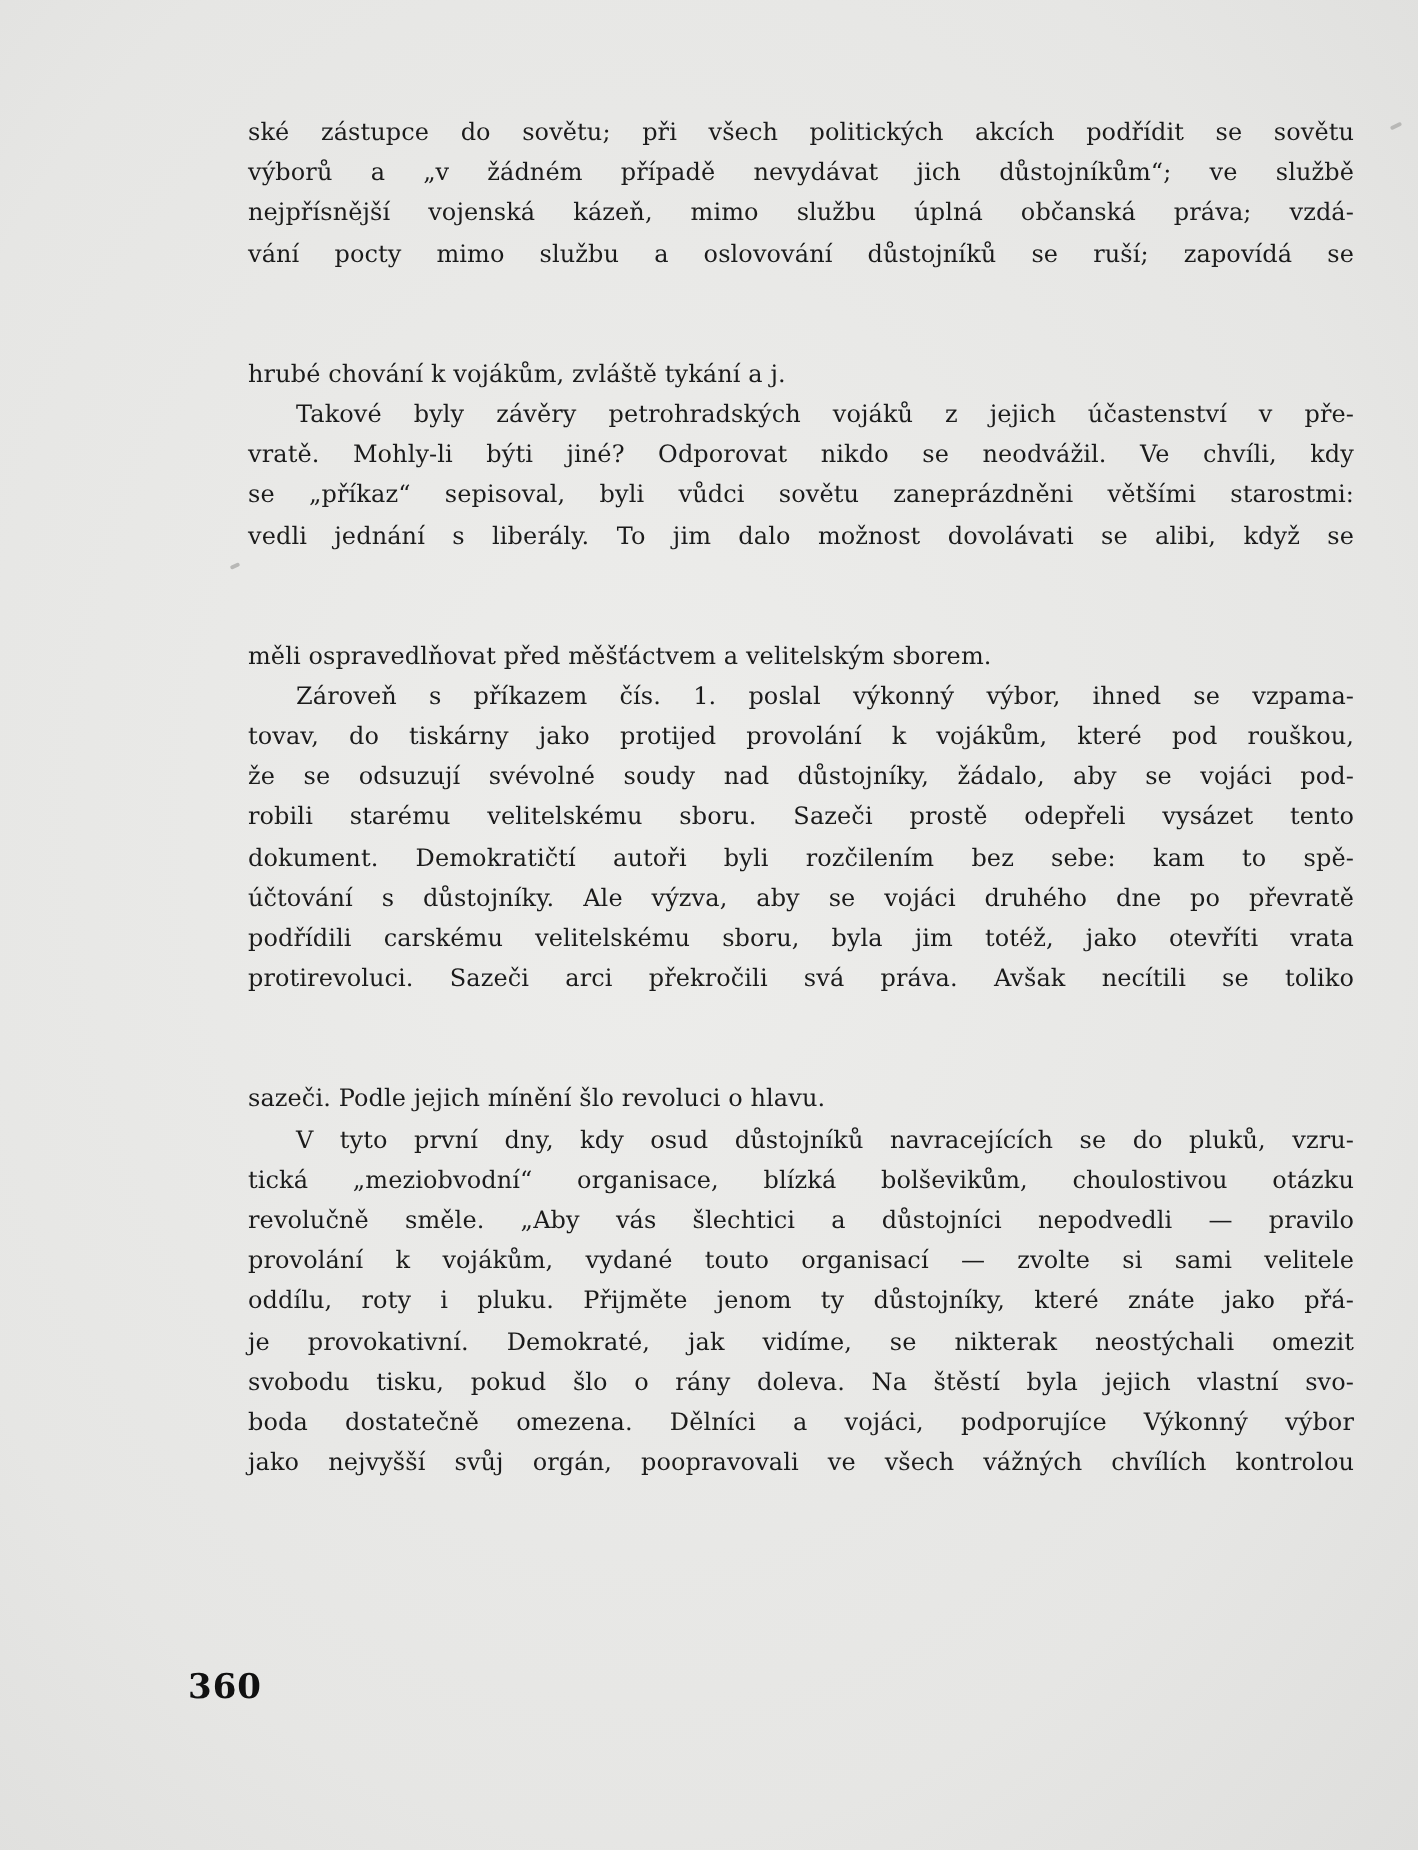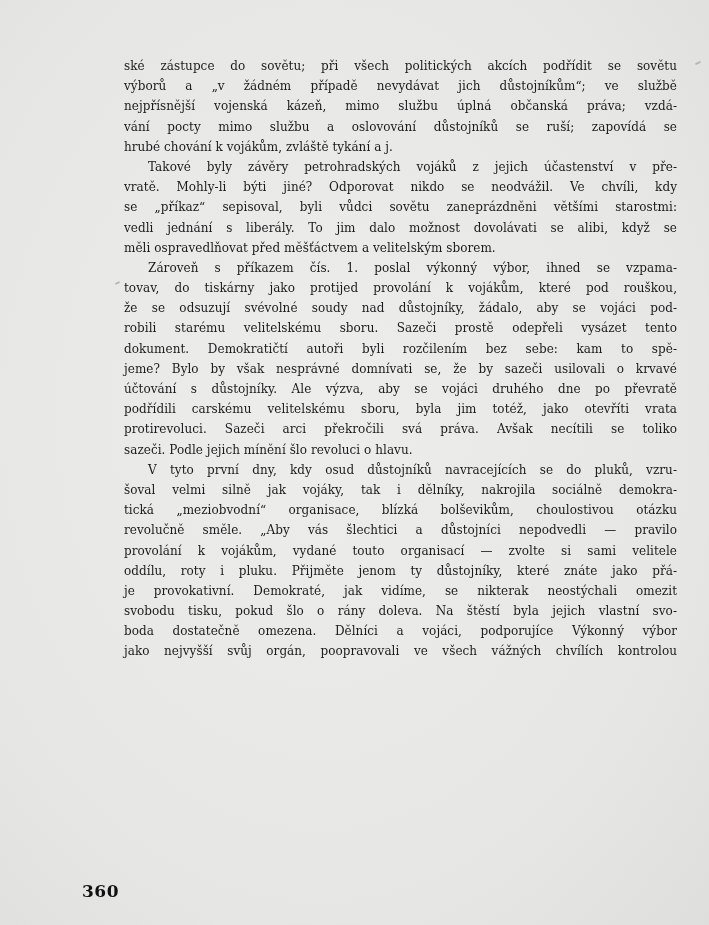--- a/index.html
+++ b/index.html
@@ -32,34 +32,34 @@
     }
     .line {
       display: block;
       white-space: nowrap;
       text-align: justify;
       text-align-last: justify;
       height: 20.2px;
     }
     .line.last {
       text-align-last: left;
+      margin-top: 40px;
     }
     .line.indent {
       padding-left: 24px;
     }
     .page-number {
       position: absolute;
-      left: 82px;
+      left: 94px;
       top: 834px;
       font-family: "DejaVu Serif", "Liberation Serif", serif;
       font-weight: bold;
       font-size: 17px;
       color: #111;
       letter-spacing: 0.5px;
-      margin-top: 47px;
     }
     .speck {
       position: absolute;
       width: 6px; height: 2px;
       background: #b8b8b6;
       border-radius: 1px;
       transform: rotate(-25deg);
     }
   </style>
 </head>
@@ -86,30 +86,28 @@
       <span class="line">vedli jednání s liberály. To jim dalo možnost dovolávati se alibi, když se</span>
       <span class="line last">měli ospravedlňovat před měšťáctvem a velitelským sborem.</span>
     </div>
 
     <div>
       <span class="line indent">Zároveň s příkazem čís. 1. poslal výkonný výbor, ihned se vzpama-</span>
       <span class="line">tovav, do tiskárny jako protijed provolání k vojákům, které pod rouškou,</span>
       <span class="line">že se odsuzují svévolné soudy nad důstojníky, žádalo, aby se vojáci pod-</span>
       <span class="line">robili starému velitelskému sboru. Sazeči prostě odepřeli vysázet tento</span>
       <span class="line">dokument. Demokratičtí autoři byli rozčilením bez sebe: kam to spě-</span>
-      <span class="line">jeme? Bylo by však nesprávné domnívati se, že by sazeči usilovali o krvavé</span>
       <span class="line">účtování s důstojníky. Ale výzva, aby se vojáci druhého dne po převratě</span>
       <span class="line">podřídili carskému velitelskému sboru, byla jim totéž, jako otevříti vrata</span>
       <span class="line">protirevoluci. Sazeči arci překročili svá práva. Avšak necítili se toliko</span>
       <span class="line last">sazeči. Podle jejich mínění šlo revoluci o hlavu.</span>
     </div>
 
     <div>
       <span class="line indent">V tyto první dny, kdy osud důstojníků navracejících se do pluků, vzru-</span>
-      <span class="line">šoval velmi silně jak vojáky, tak i dělníky, nakrojila sociálně demokra-</span>
       <span class="line">tická „meziobvodní“ organisace, blízká bolševikům, choulostivou otázku</span>
       <span class="line">revolučně směle. „Aby vás šlechtici a důstojníci nepodvedli — pravilo</span>
       <span class="line">provolání k vojákům, vydané touto organisací — zvolte si sami velitele</span>
       <span class="line">oddílu, roty i pluku. Přijměte jenom ty důstojníky, které znáte jako přá-</span>
       <span class="line">je provokativní. Demokraté, jak vidíme, se nikterak neostýchali omezit</span>
       <span class="line">svobodu tisku, pokud šlo o rány doleva. Na štěstí byla jejich vlastní svo-</span>
       <span class="line">boda dostatečně omezena. Dělníci a vojáci, podporujíce Výkonný výbor</span>
       <span class="line">jako nejvyšší svůj orgán, poopravovali ve všech vážných chvílích kontrolou</span>
     </div>
   </div>

